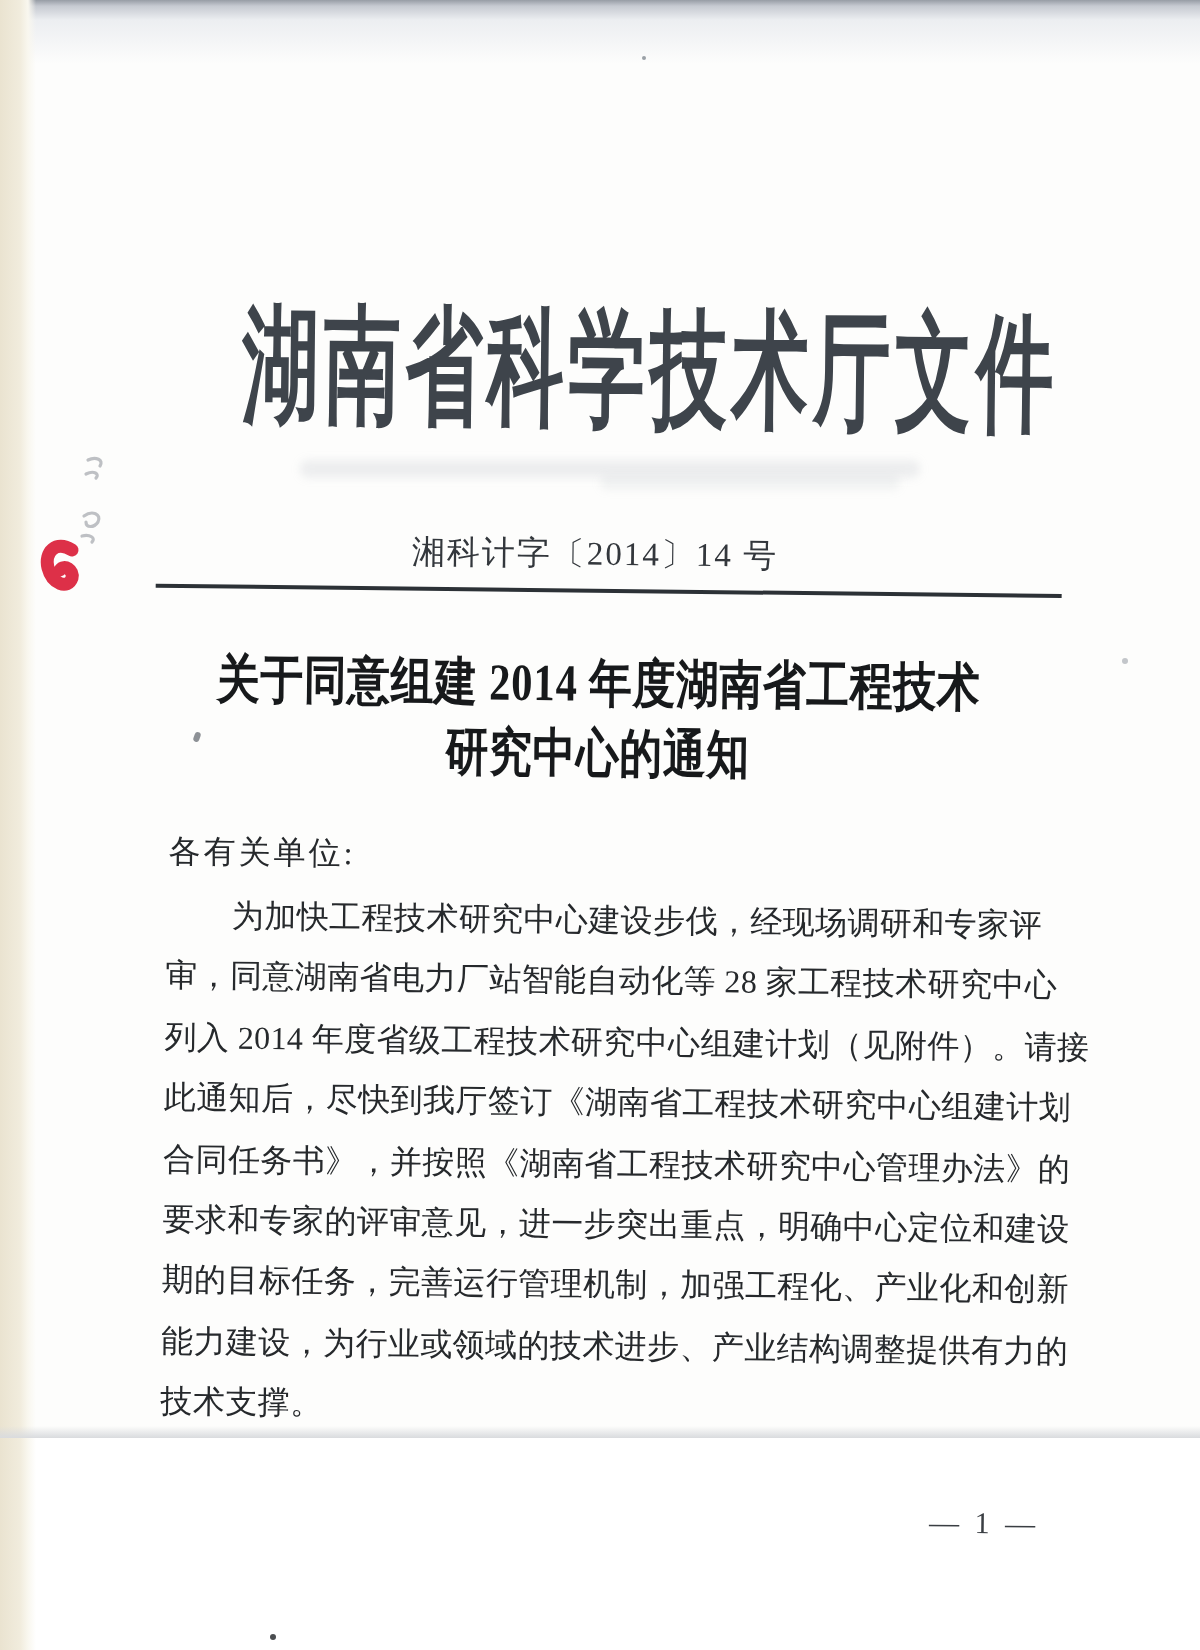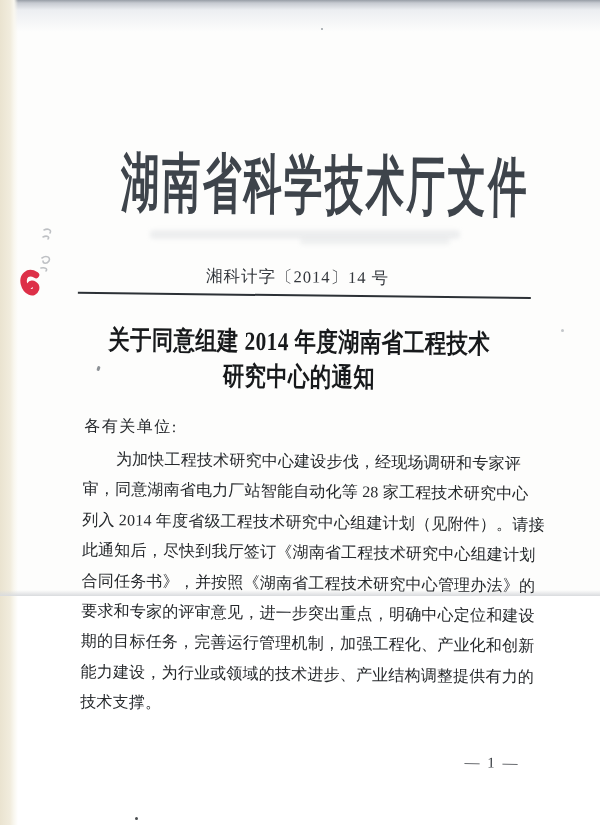--- a/index.html
+++ b/index.html
@@ -2,21 +2,21 @@
 <html style="--page_bg: #fdfdfc; --edge_strip: #eae3d0; --header_text: #3e444b; --rule: #2c3136; --body_text: #26292c; --pen_mark: #dd3048; --pencil_mark: #8b9097;"><head>
 <meta charset="utf-8">
 <style>
   html,body{margin:0;padding:0;}
   body{
     width:600px;height:825px;overflow:hidden;
     background:#ffffff;
     font-family:"Liberation Serif","DejaVu Serif",serif;
   }
   .page{
-    position:relative;width:600px;height:596px;
+    position:relative;width:600px;height:719px;
     background:var(--page_bg,#fdfdfc);
   }
   
   .scan-top-band{
     position:absolute;top:0;left:0;width:600px;height:34px;
     background:linear-gradient(to bottom,#979da5 0px,#c6cad1 3px,#eceef1 10px,rgba(255,255,255,0) 32px);
     pointer-events:none;
   }
   .scan-left-strip{
     position:absolute;top:0;left:0;width:18px;height:825px;

